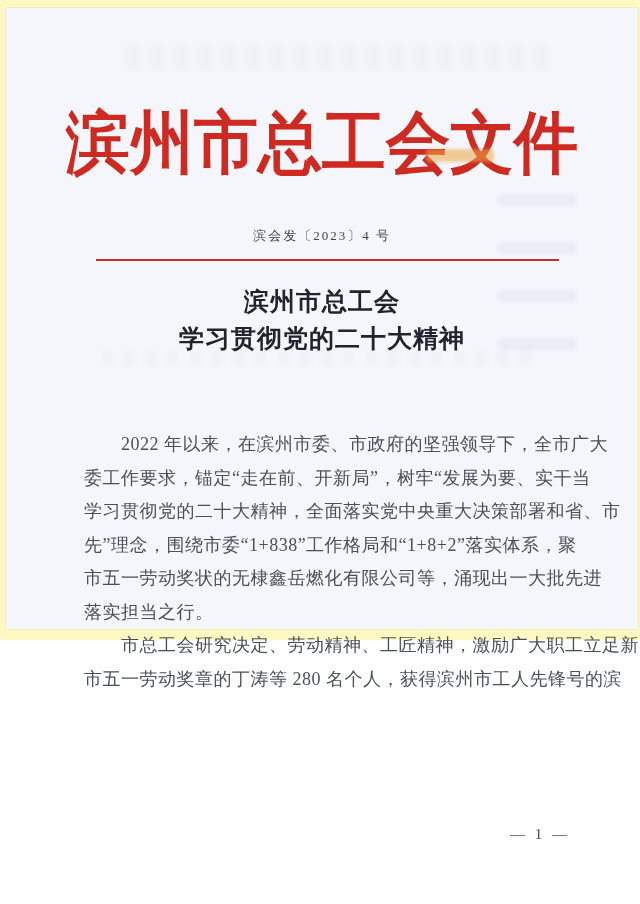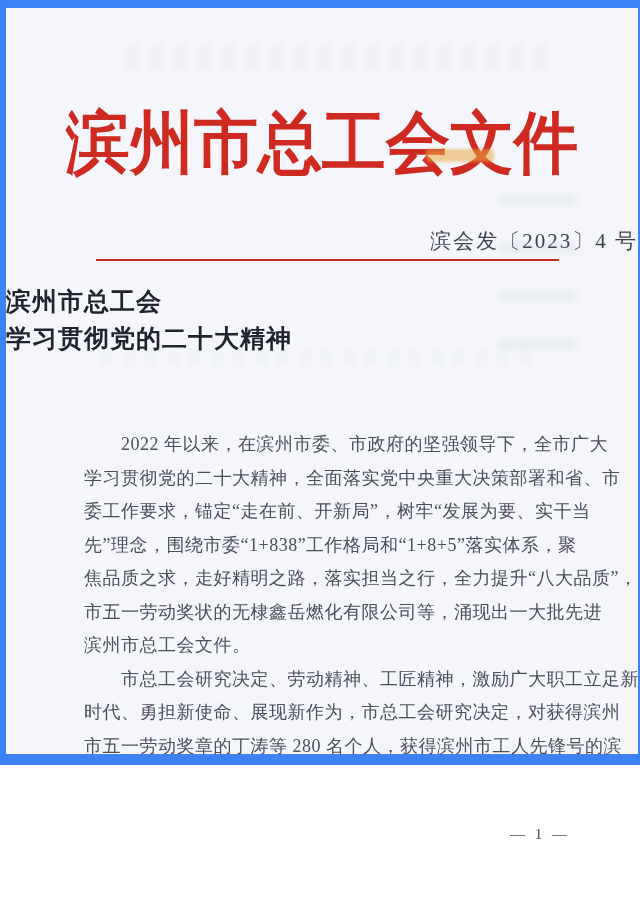--- a/index.html
+++ b/index.html
@@ -13,22 +13,22 @@
   *{margin:0;padding:0;box-sizing:border-box;}
   html,body{width:640px;height:904px;}
   body{
     background:#ffffff;
     font-family:"Liberation Serif","DejaVu Serif",serif;
     position:relative;
     overflow:hidden;
   }
   .scan-frame{
     position:absolute;
-    left:0;top:0;width:640px;height:765px;
-    background:#3b82f6;
+    left:0;top:0;width:640px;height:640px;
+    background:#fef9c3;
   }
   .page{
     position:absolute;
     left:6px;top:8px;right:2px;bottom:11px;
     background:var(--paper);
     box-shadow:0 0 2px rgba(150,155,170,.35);
   }
   
   .bleed{
     position:absolute;
@@ -69,34 +69,35 @@
     font-weight:900;
     color:var(--red);
     letter-spacing:0px;
     transform:scaleY(1.06);
     font-family:"Liberation Serif","DejaVu Serif",serif;
     white-space:nowrap;
   }
   .doc-number{
     position:absolute;
     left:0;right:0;top:219px;
-    text-align:right;
-    font-size:21px;
+    text-align:center;
+    font-size:13px;
     letter-spacing:2px;
     color:var(--ink-docnum);
   }
   .red-rule{
     position:absolute;
     left:90px;top:251px;width:463px;height:2px;
     background:var(--rule-red);
   }
   
   .title-block{
     position:absolute;
     left:0;right:0;top:276px;
+    text-align:center;
     color:var(--ink-title);
     font-weight:700;
     font-size:25px;
     line-height:36.5px;
     letter-spacing:1px;
   }
   
   .body-text{
     position:absolute;
     left:78px;top:420px;width:492px;
@@ -141,30 +142,28 @@
     <div class="red-rule"></div>
 
     <div class="title-block">
       <div>滨州市总工会</div>
       <div>学习贯彻党的二十大精神</div>
     </div>
 
     <div class="body-text">
       <div class="paragraph">
         <div class="line indent">2022 年以来，在滨州市委、市政府的坚强领导下，全市广大</div>
+        <div class="line">委工作要求，锚定“走在前、开新局”，树牢“发展为要、实干当</div>
         <div class="line">学习贯彻党的二十大精神，全面落实党中央重大决策部署和省、市</div>
-        <div class="line">委工作要求，锚定“走在前、开新局”，树牢“发展为要、实干当</div>
-        <div class="line">先”理念，围绕市委“1+838”工作格局和“1+8+5”落实体系，聚</div>
-        <div class="line">焦品质之求，走好精明之路，落实担当之行，全力提升“八大品质”，</div>
+        <div class="line">先”理念，围绕市委“1+838”工作格局和“1+8+2”落实体系，聚</div>
         <div class="line">市五一劳动奖状的无棣鑫岳燃化有限公司等，涌现出一大批先进</div>
-        <div class="line last">滨州市总工会文件。</div>
+        <div class="line last">落实担当之行。</div>
       </div>
       <div class="paragraph">
         <div class="line indent">市总工会研究决定、劳动精神、工匠精神，激励广大职工立足新</div>
-        <div class="line">时代、勇担新使命、展现新作为，市总工会研究决定，对获得滨州</div>
         <div class="line last">市五一劳动奖章的丁涛等 280 名个人，获得滨州市工人先锋号的滨</div>
       </div>
     </div>
 
     <div class="page-number">— 1 —</div>
 
   </div>
 </div>
 
 </body></html>

